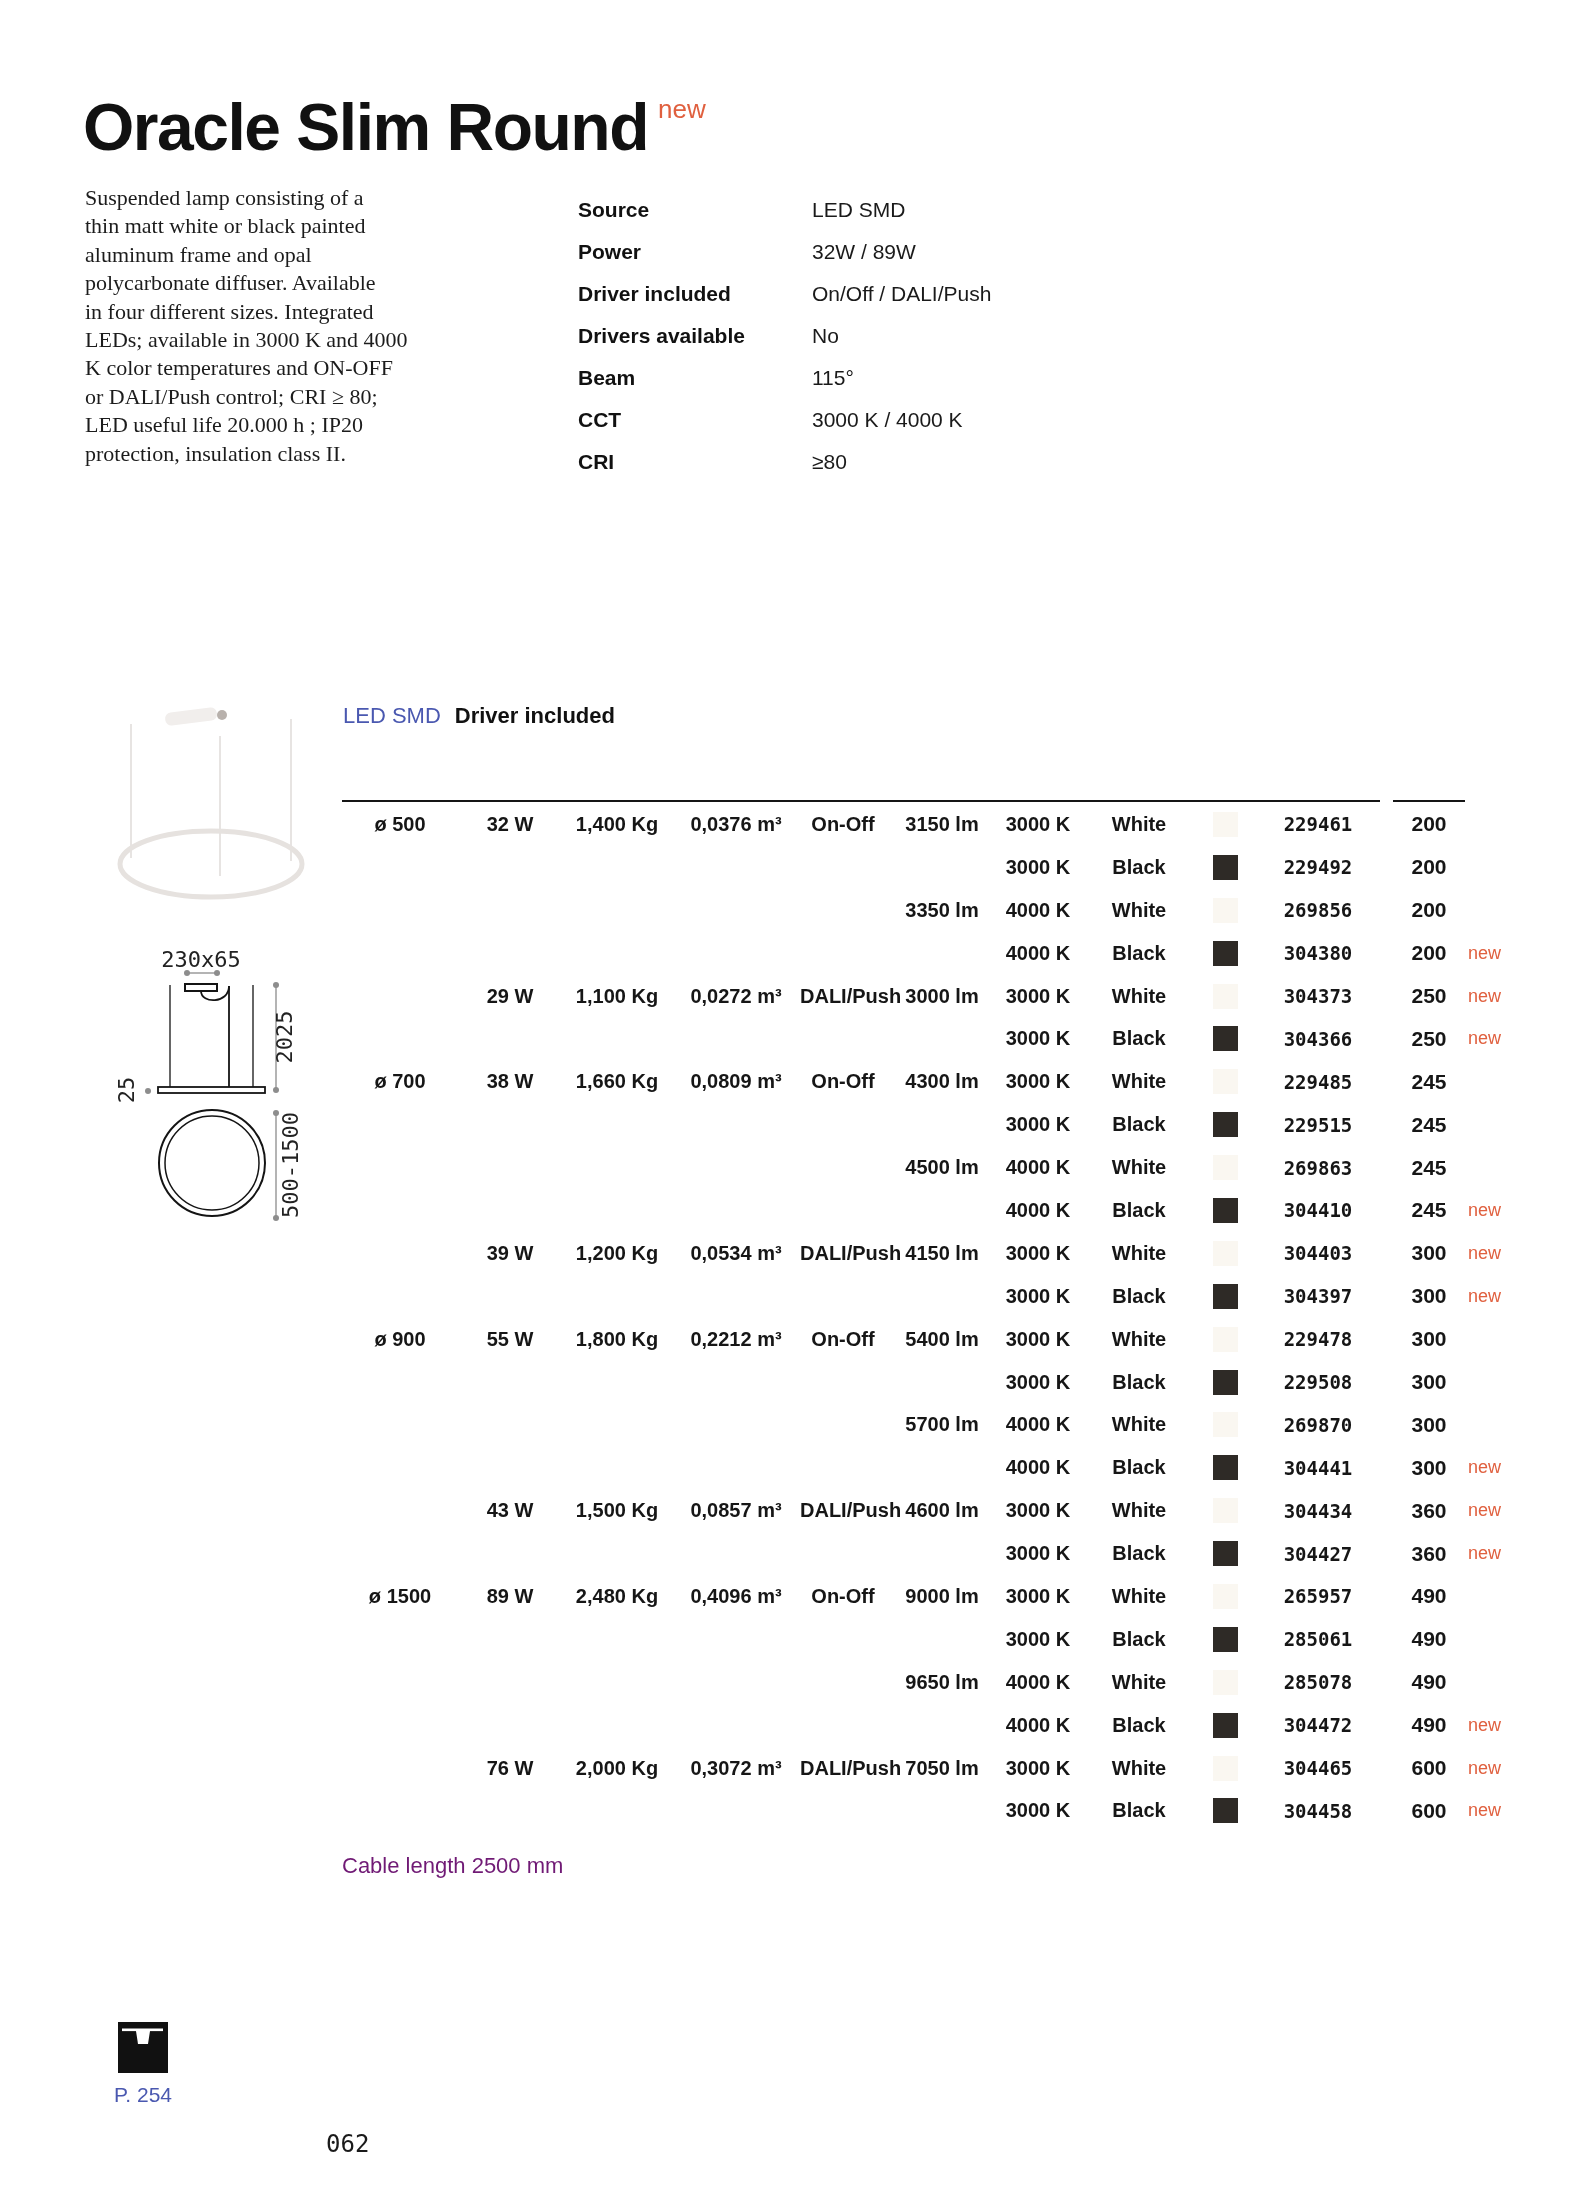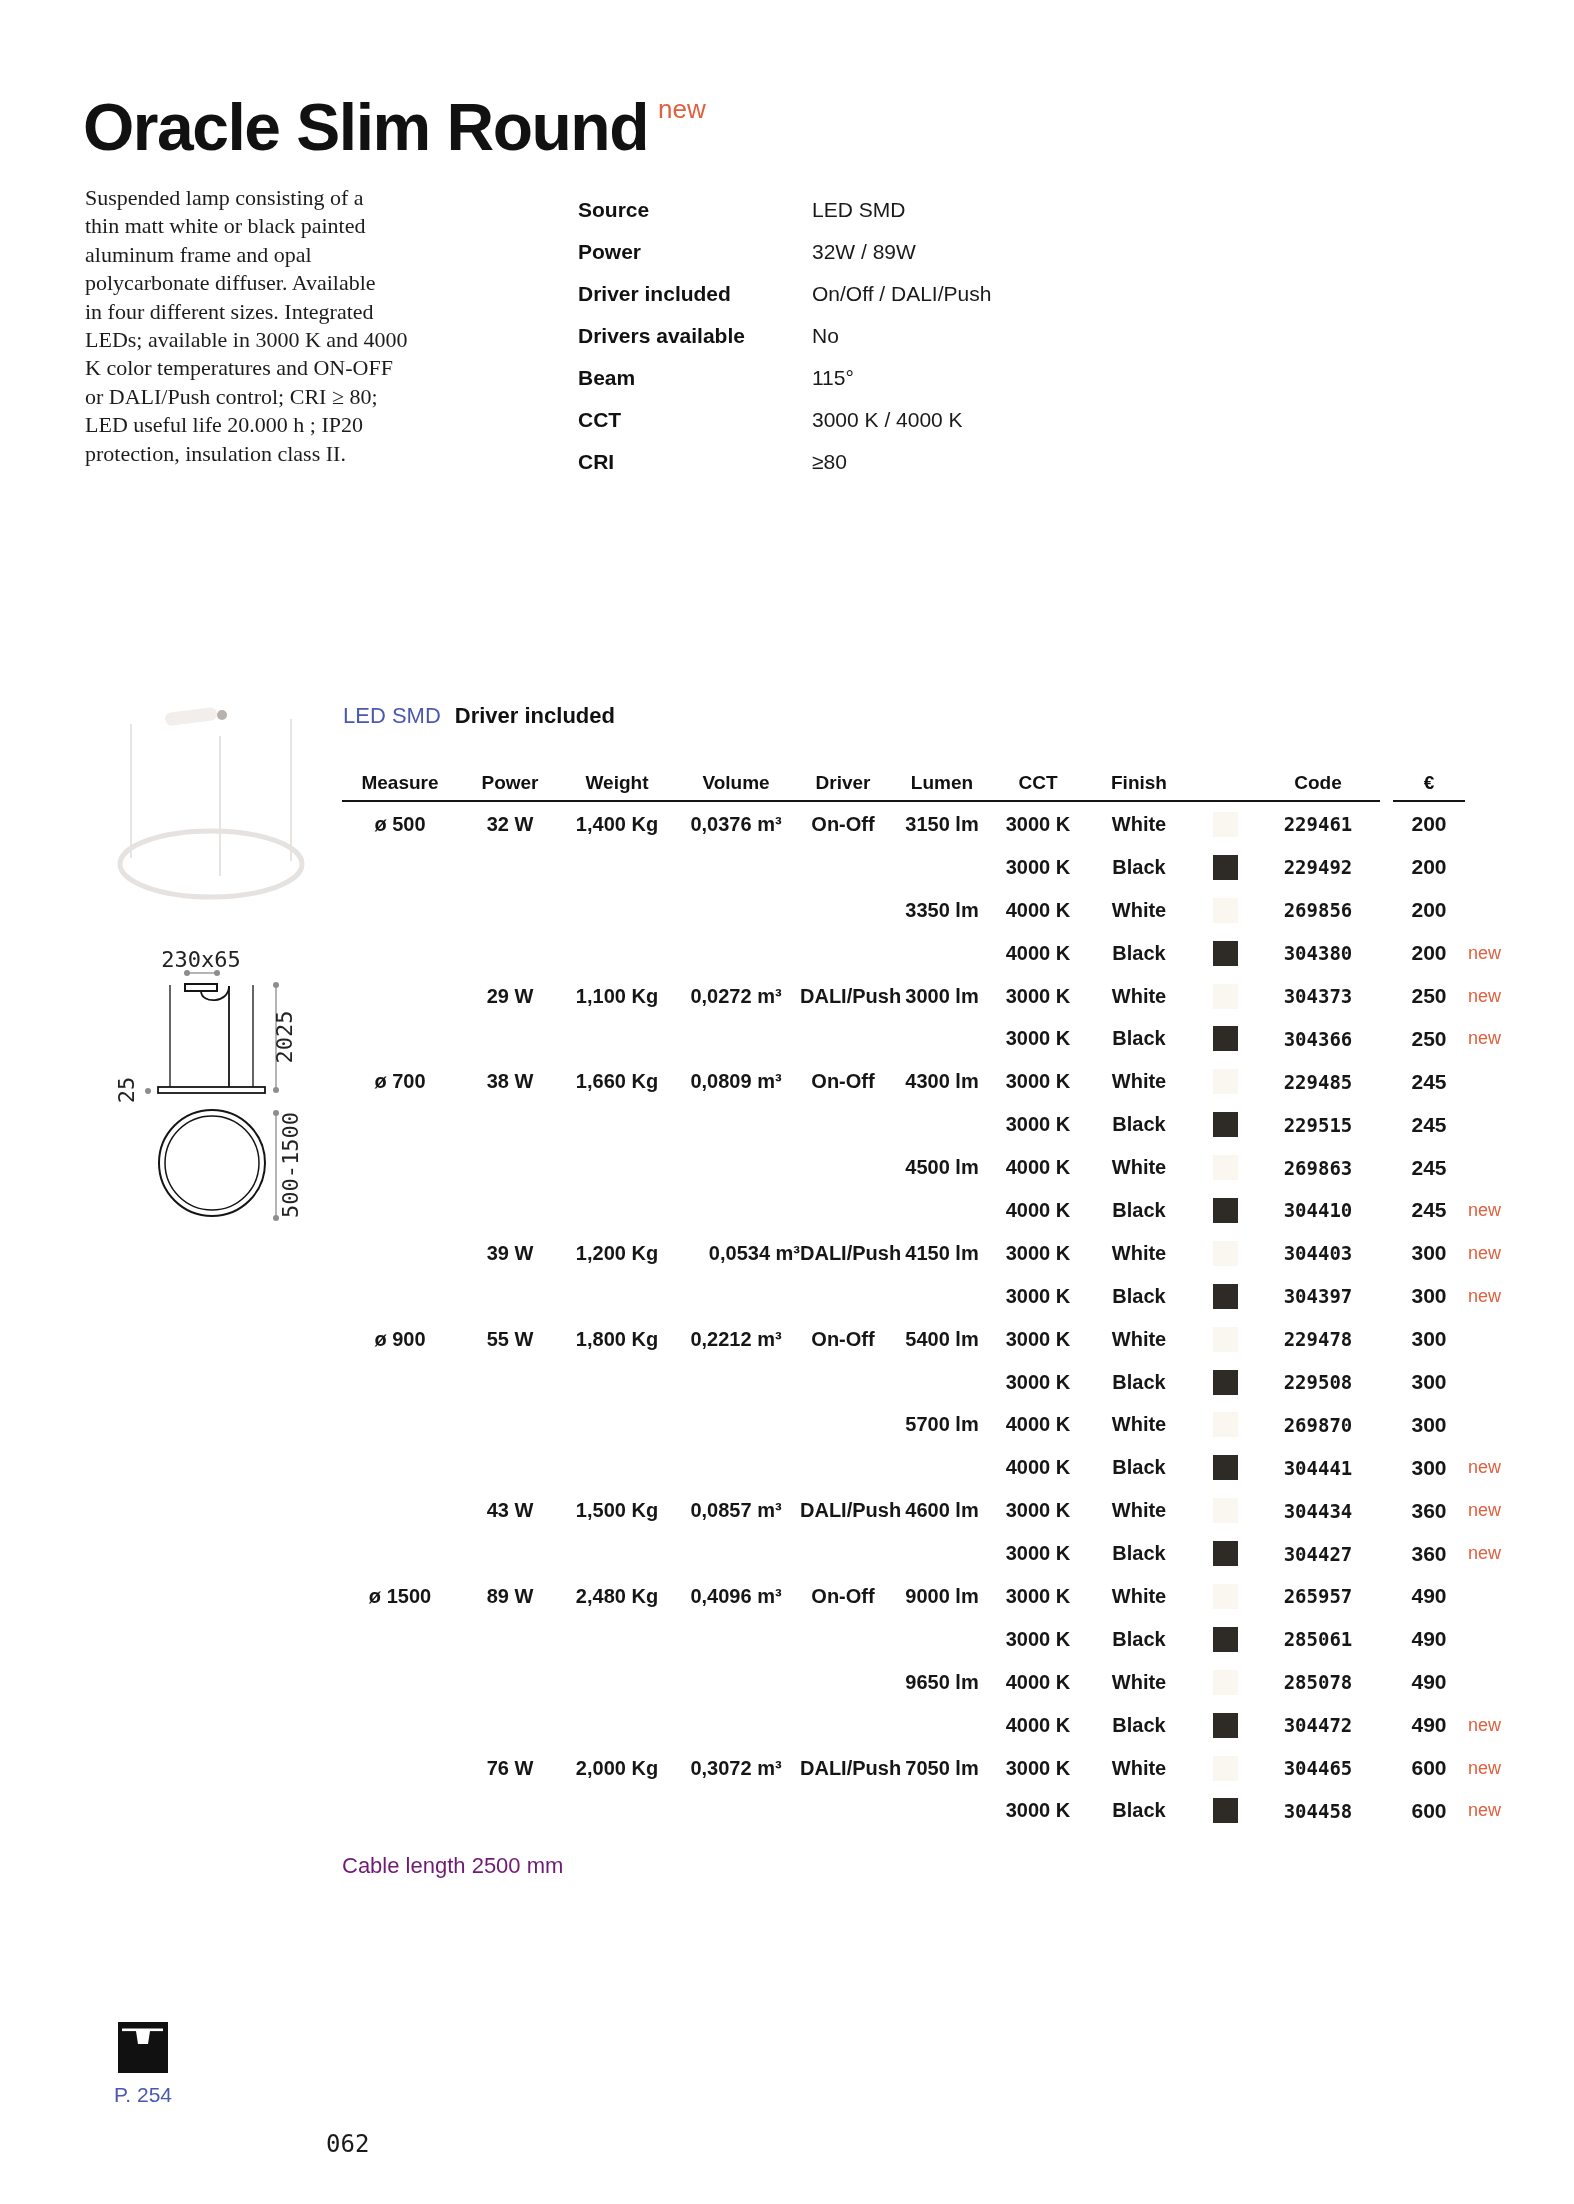--- a/index.html
+++ b/index.html
@@ -142,32 +142,20 @@
     <line x1="176" y1="173" x2="176" y2="278" stroke="#9b9b9b" stroke-width="1.5"></line>
     <circle cx="176" cy="173" r="3" fill="#8d8d8d"></circle>
     <circle cx="176" cy="278" r="3" fill="#8d8d8d"></circle>
     <text class="dim-text" x="198" y="225" text-anchor="middle" transform="rotate(-90 198 225)">500-1500</text>
   </svg>
 
   <div class="table">
     <div class="section-label">
       <span class="section-source">LED SMD</span><span class="section-driver">Driver included</span>
     </div>
-    <div class="thead" id="thead">
-        <div class="th" style="grid-column: 1;">Measure</div>
-        <div class="th" style="grid-column: 2;">Power</div>
-        <div class="th" style="grid-column: 3;">Weight</div>
-        <div class="th" style="grid-column: 4;">Volume</div>
-        <div class="th" style="grid-column: 5;">Driver</div>
-        <div class="th" style="grid-column: 6;">Lumen</div>
-        <div class="th" style="grid-column: 7;">CCT</div>
-        <div class="th" style="grid-column: 8;">Finish</div>
-        <div class="th" style="grid-column: 10;">Code</div>
-        <div class="th" style="grid-column: 12;">€</div>
-      </div>
     <div class="rule-main"></div>
     <div class="rule-euro"></div>
     <div class="tbody" id="tbody">
         <div class="tr">
           <div class="cell" style="grid-column: 1;">ø 500</div>
           <div class="cell" style="grid-column: 2;">32 W</div>
           <div class="cell" style="grid-column: 3;">1,400 Kg</div>
           <div class="cell" style="grid-column: 4;">0,0376 m³</div>
           <div class="cell" style="grid-column: 5;">On-Off</div>
           <div class="cell" style="grid-column: 6;">3150 lm</div>
@@ -253,21 +241,21 @@
           <div class="cell" style="grid-column: 7;">4000 K</div>
           <div class="cell" style="grid-column: 8;">Black</div>
           <div class="swatch" style="grid-column: 9; background: rgb(46, 42, 38);"></div>
           <div class="cell cell-code" style="grid-column: 10;">304410</div>
           <div class="cell cell-price" style="grid-column: 12;">245</div>
           <div class="cell-new" style="grid-column: 13;">new</div>
         </div>
         <div class="tr">
           <div class="cell" style="grid-column: 2;">39 W</div>
           <div class="cell" style="grid-column: 3;">1,200 Kg</div>
-          <div class="cell" style="grid-column: 4; text-align: right;">0,0534 m³</div>
+          <div class="cell" style="grid-column: 4;">0,0534 m³</div>
           <div class="cell" style="grid-column: 5;">DALI/Push</div>
           <div class="cell" style="grid-column: 6;">4150 lm</div>
           <div class="cell" style="grid-column: 7;">3000 K</div>
           <div class="cell" style="grid-column: 8;">White</div>
           <div class="swatch" style="grid-column: 9; background: rgb(250, 247, 241);"></div>
           <div class="cell cell-code" style="grid-column: 10;">304403</div>
           <div class="cell cell-price" style="grid-column: 12;">300</div>
           <div class="cell-new" style="grid-column: 13;">new</div>
         </div>
         <div class="tr">

